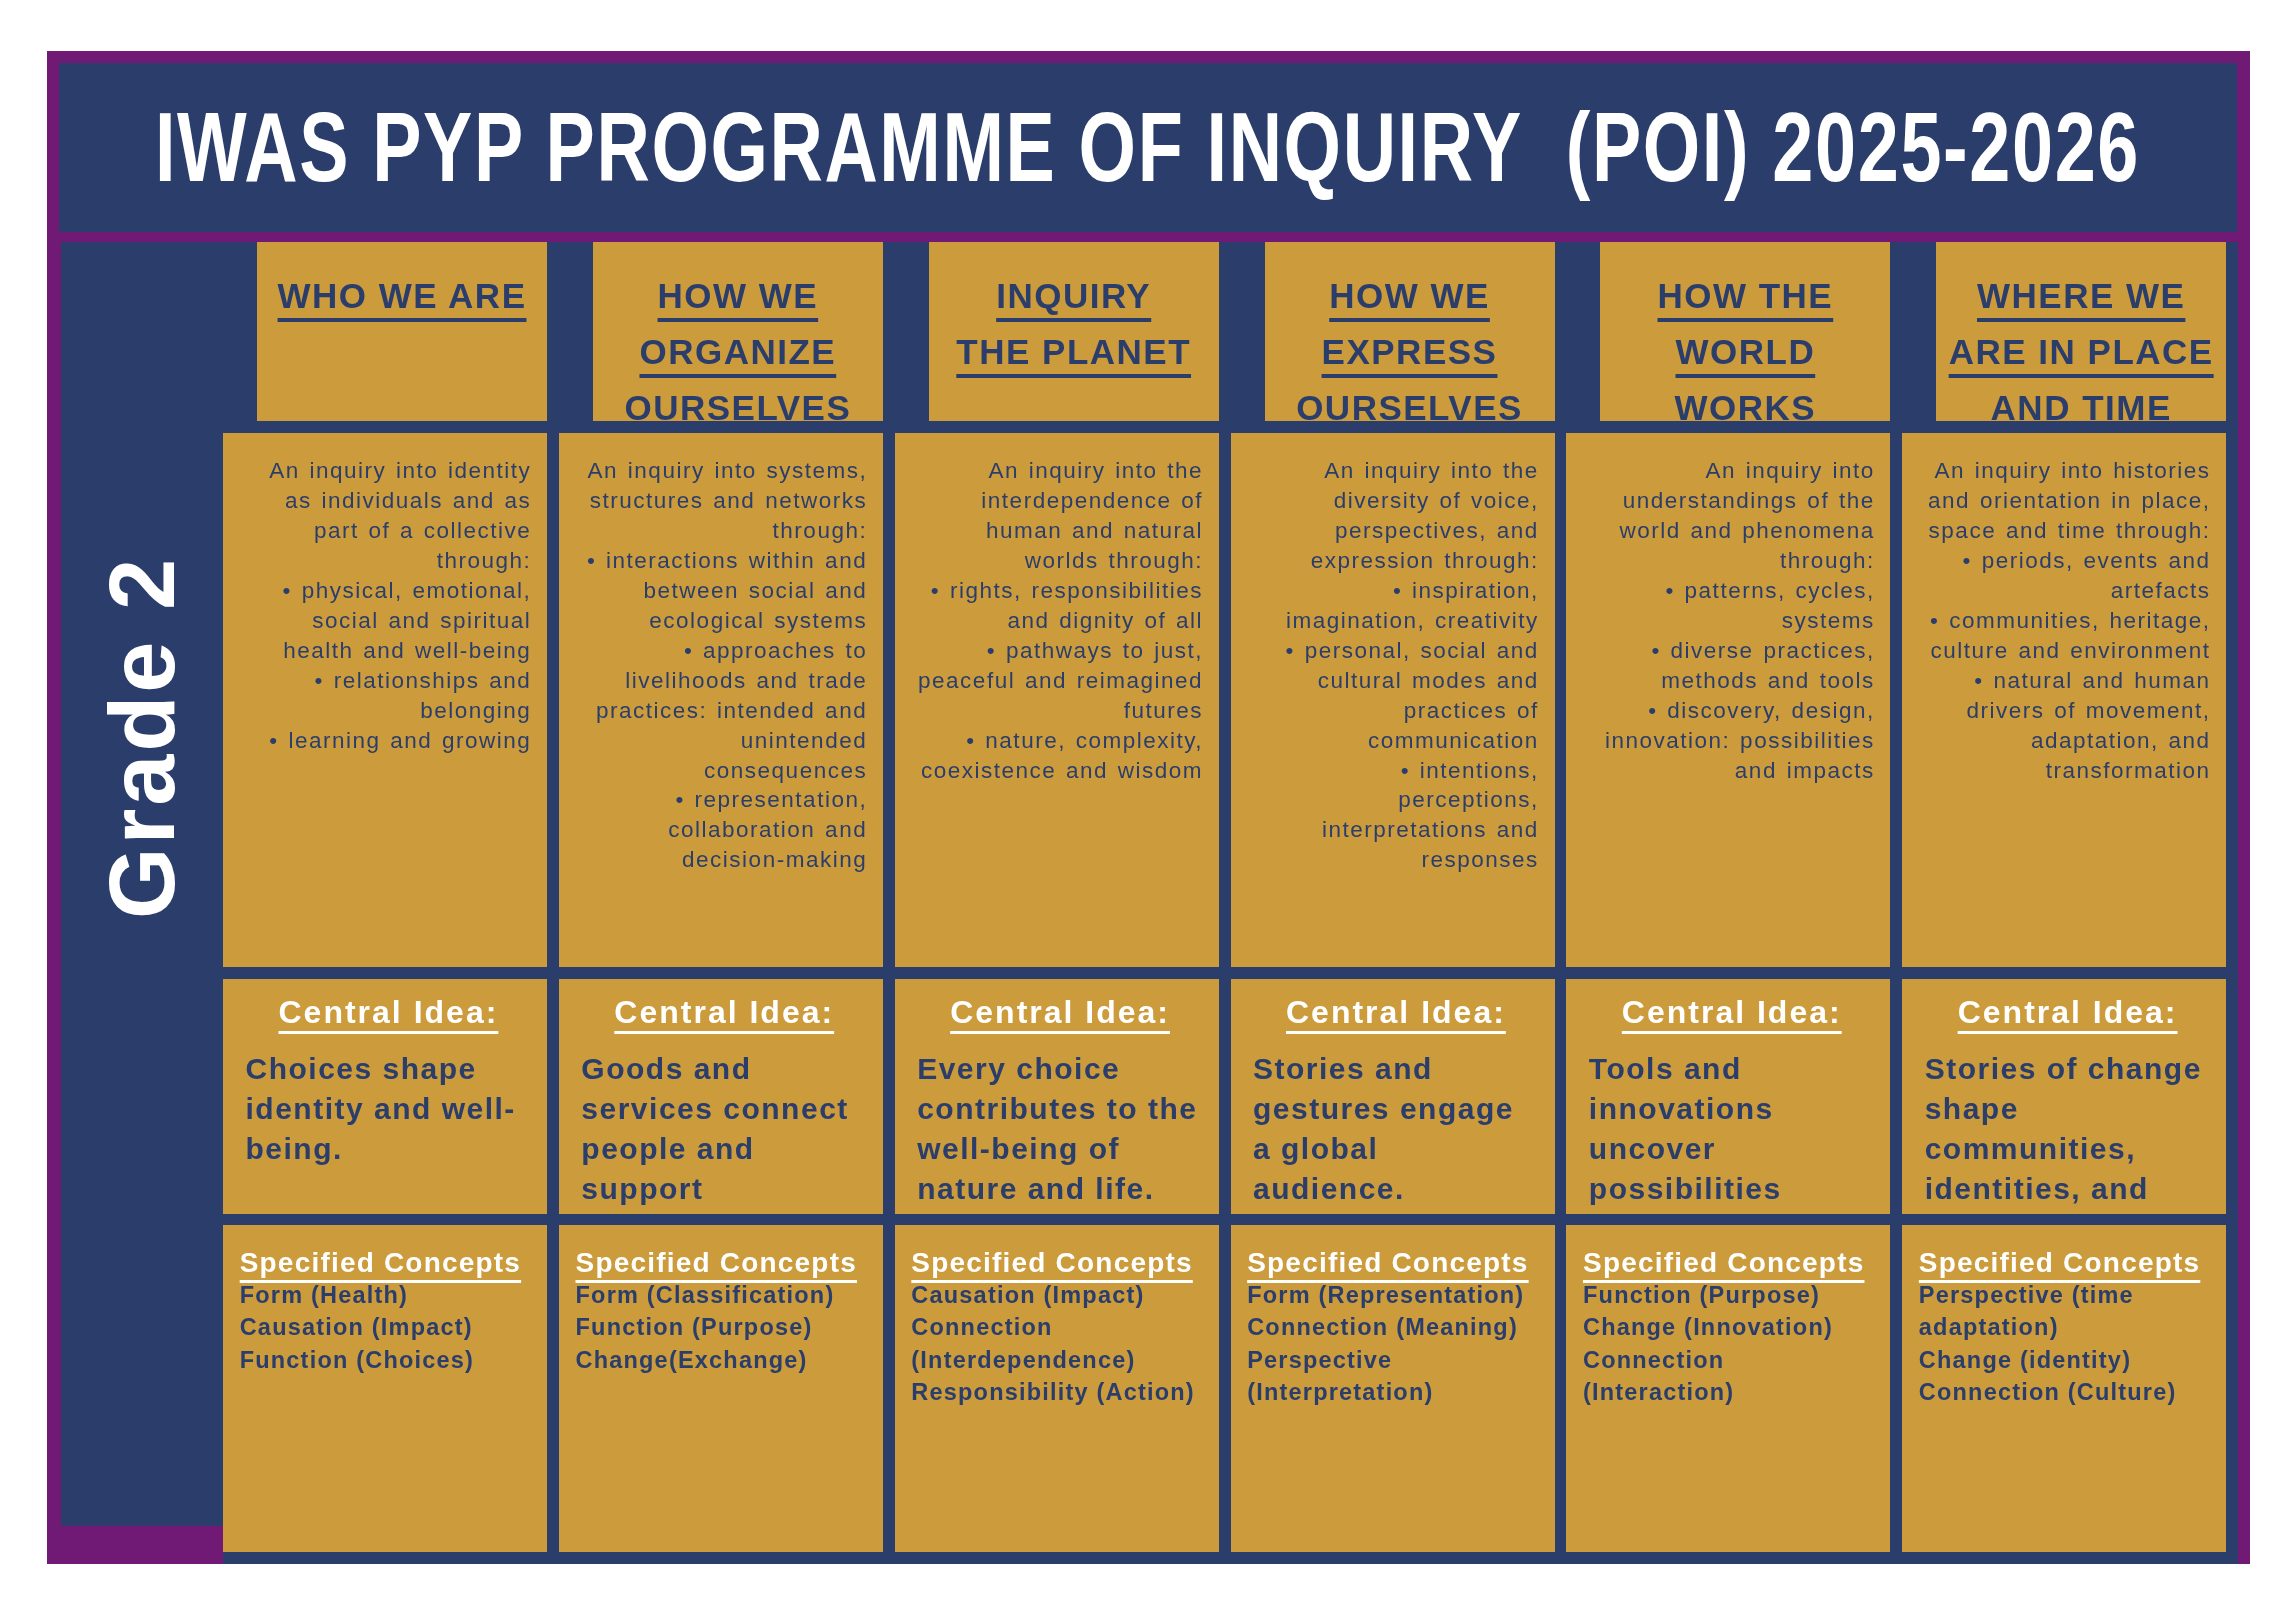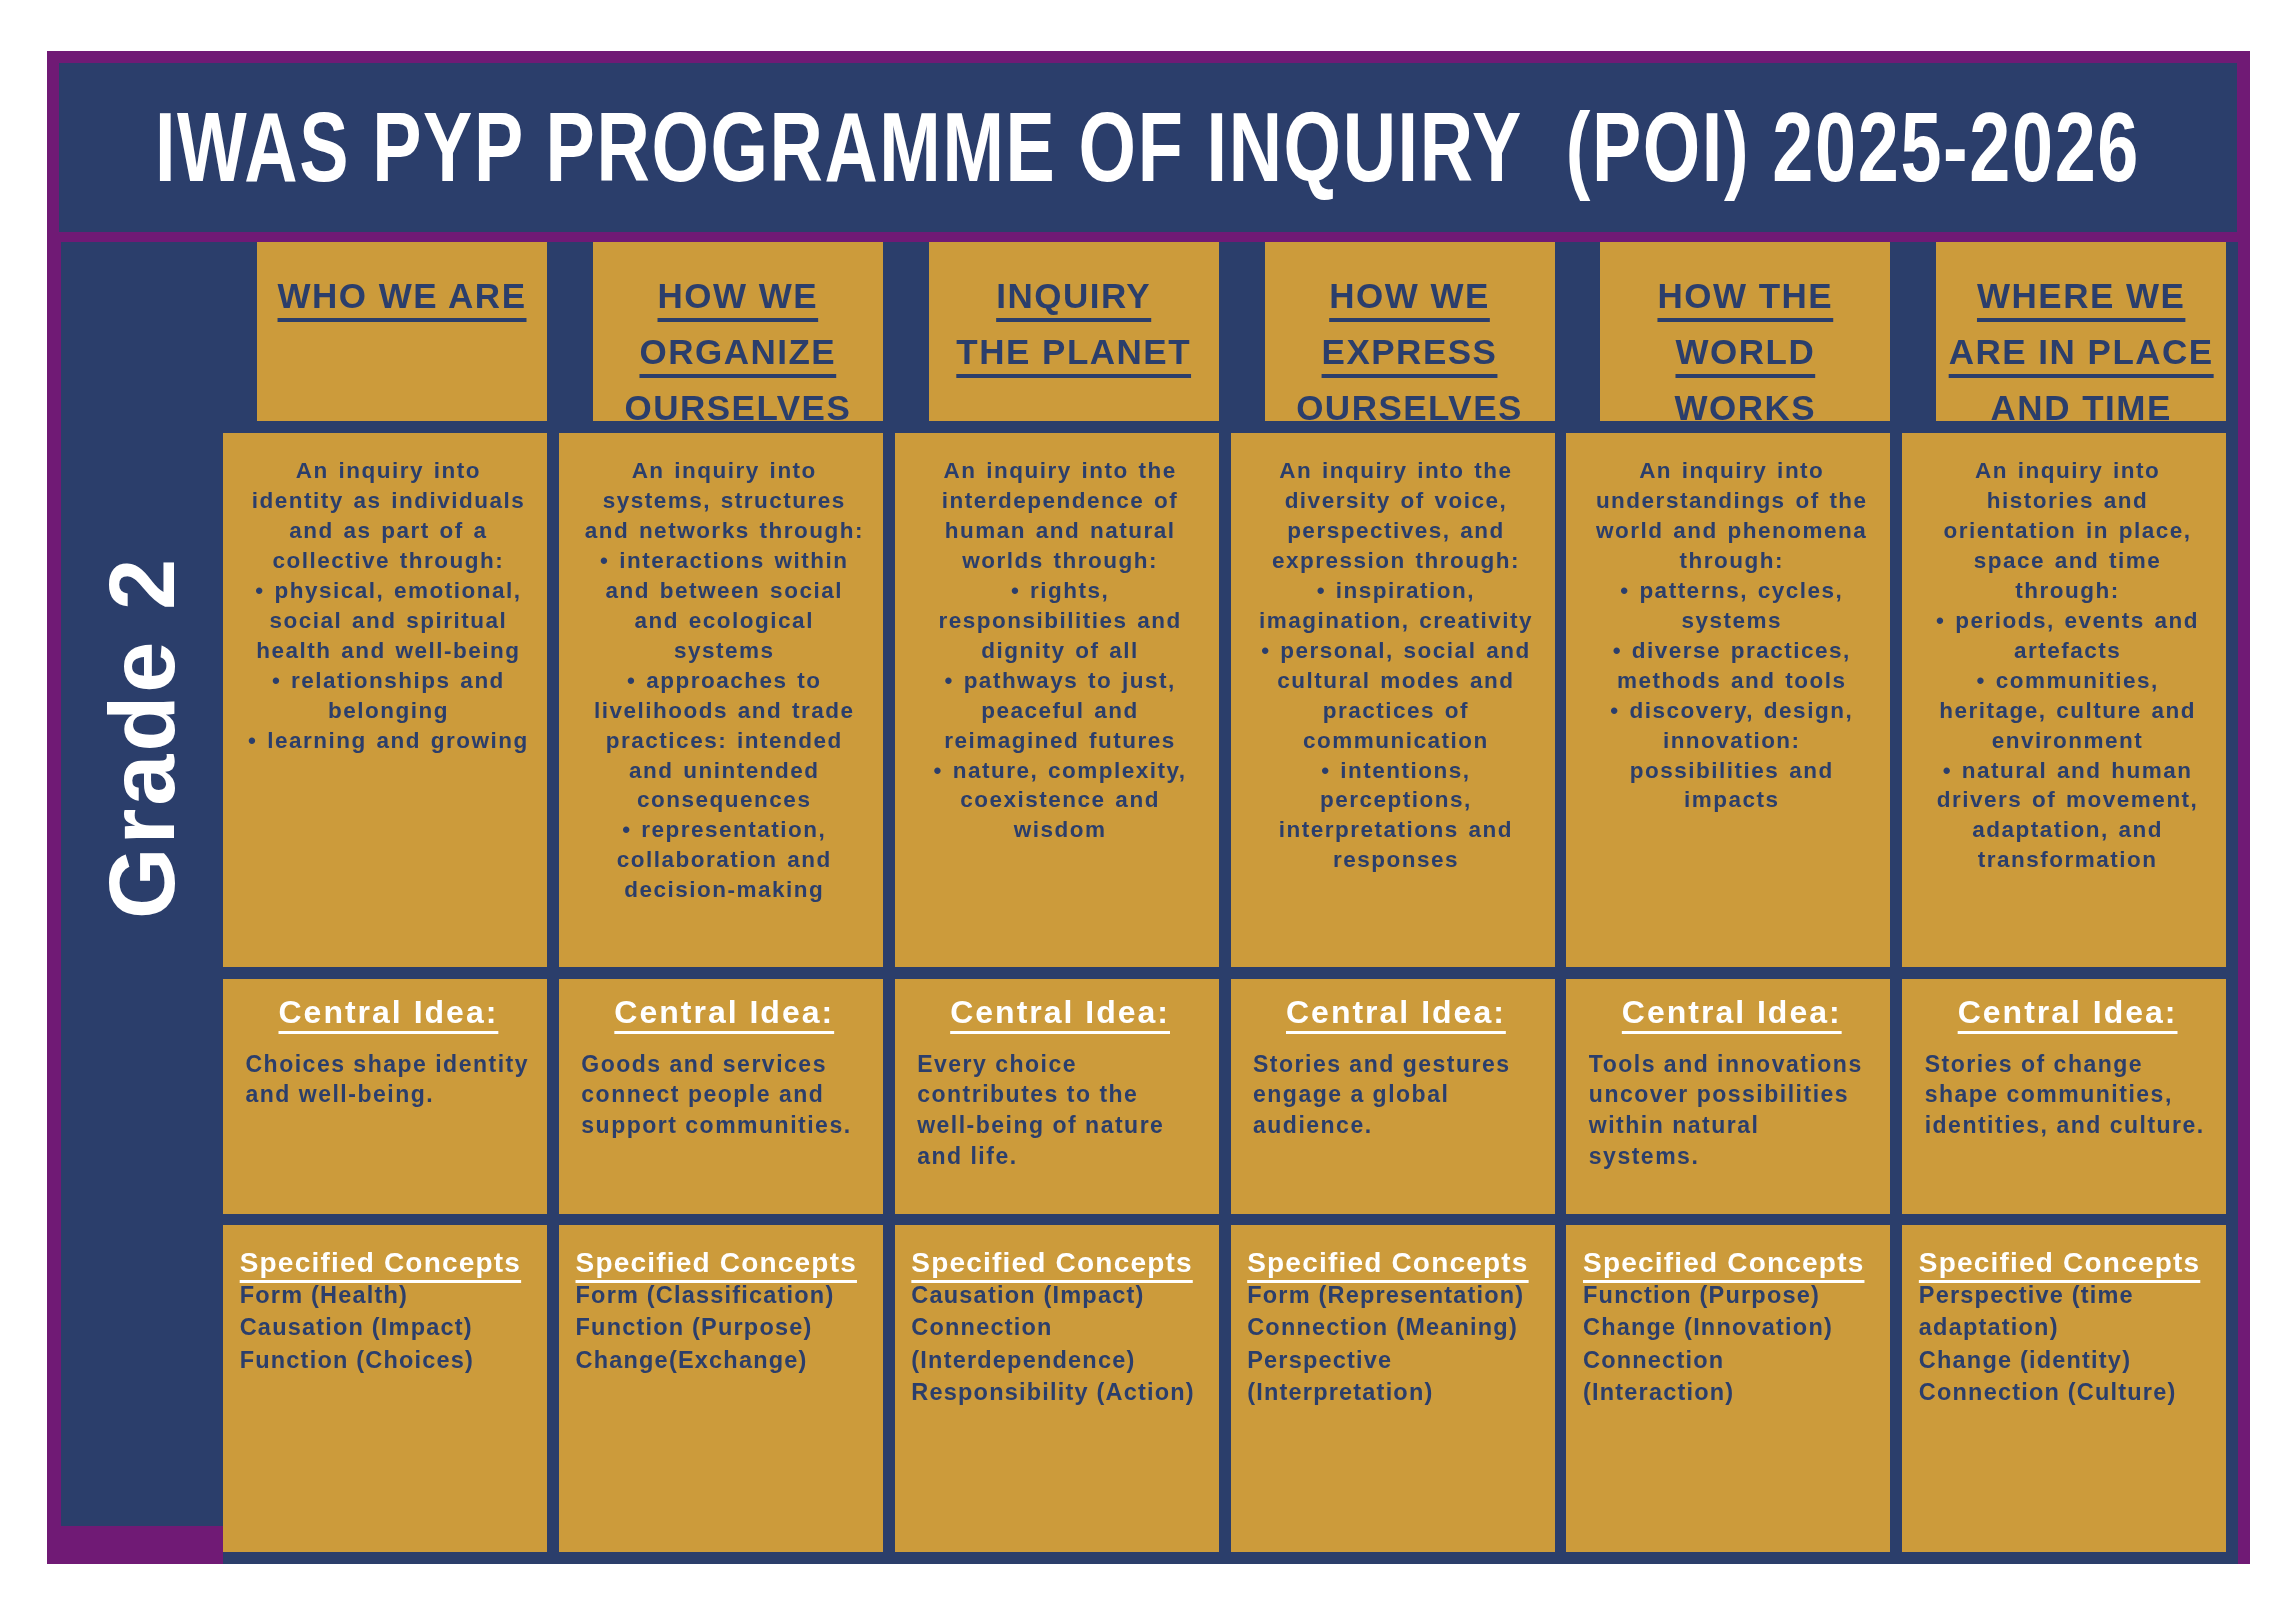--- a/index.html
+++ b/index.html
@@ -33,30 +33,30 @@
     display:grid;grid-template-columns:repeat(6,1fr);
     grid-template-rows:179px 534px 235px 1fr;gap:11.8px;
   }
   .cell{background:#CC9B3B;color:#2B3E6B;box-sizing:border-box;overflow:hidden;}
   .head{
     text-align:center;font-weight:700;font-size:35px;letter-spacing:1.5px;
     padding-top:25.5px;line-height:1.6;white-space:pre-line;
     text-decoration:underline;text-underline-offset:9.8px;text-decoration-thickness:3.9px;margin-left:34px;
   }
   .desc{
-    font-weight:700;font-size:22.5px;letter-spacing:1.5px;word-spacing:2px;
-    line-height:1.33;padding:23.5px 15.7px 0 22.5px;white-space:pre-line;text-align:center;
+    font-weight:400;font-size:22.5px;letter-spacing:1.5px;word-spacing:2px;
+    line-height:1.33;padding:23.5px 15.7px 0 22.5px;white-space:pre-line;text-align:right;
   }
   .ci{padding:15.7px 15.7px 0 22.5px;text-align:left;}
   .ci-head{
     text-align:center;color:#ffffff;font-weight:700;font-size:32px;letter-spacing:2px;
     text-decoration:underline;text-underline-offset:7.8px;text-decoration-thickness:2.9px;
   }
   .ci-text{
-    margin-top:17.6px;font-weight:700;font-size:23px;letter-spacing:1.5px;
+    margin-top:17.6px;font-weight:700;font-size:30px;letter-spacing:1.5px;
     line-height:1.33;white-space:pre-line;
   }
   .sc{padding:21.6px 11.8px 0 16.7px;text-align:left;}
   .sc-head{
     color:#ffffff;font-weight:700;font-size:28px;letter-spacing:1.2px;
     text-decoration:underline;text-underline-offset:7.8px;text-decoration-thickness:2.9px;
     white-space:nowrap;
   }
   .sc-list{
     font-weight:700;font-size:23.5px;letter-spacing:1.2px;

